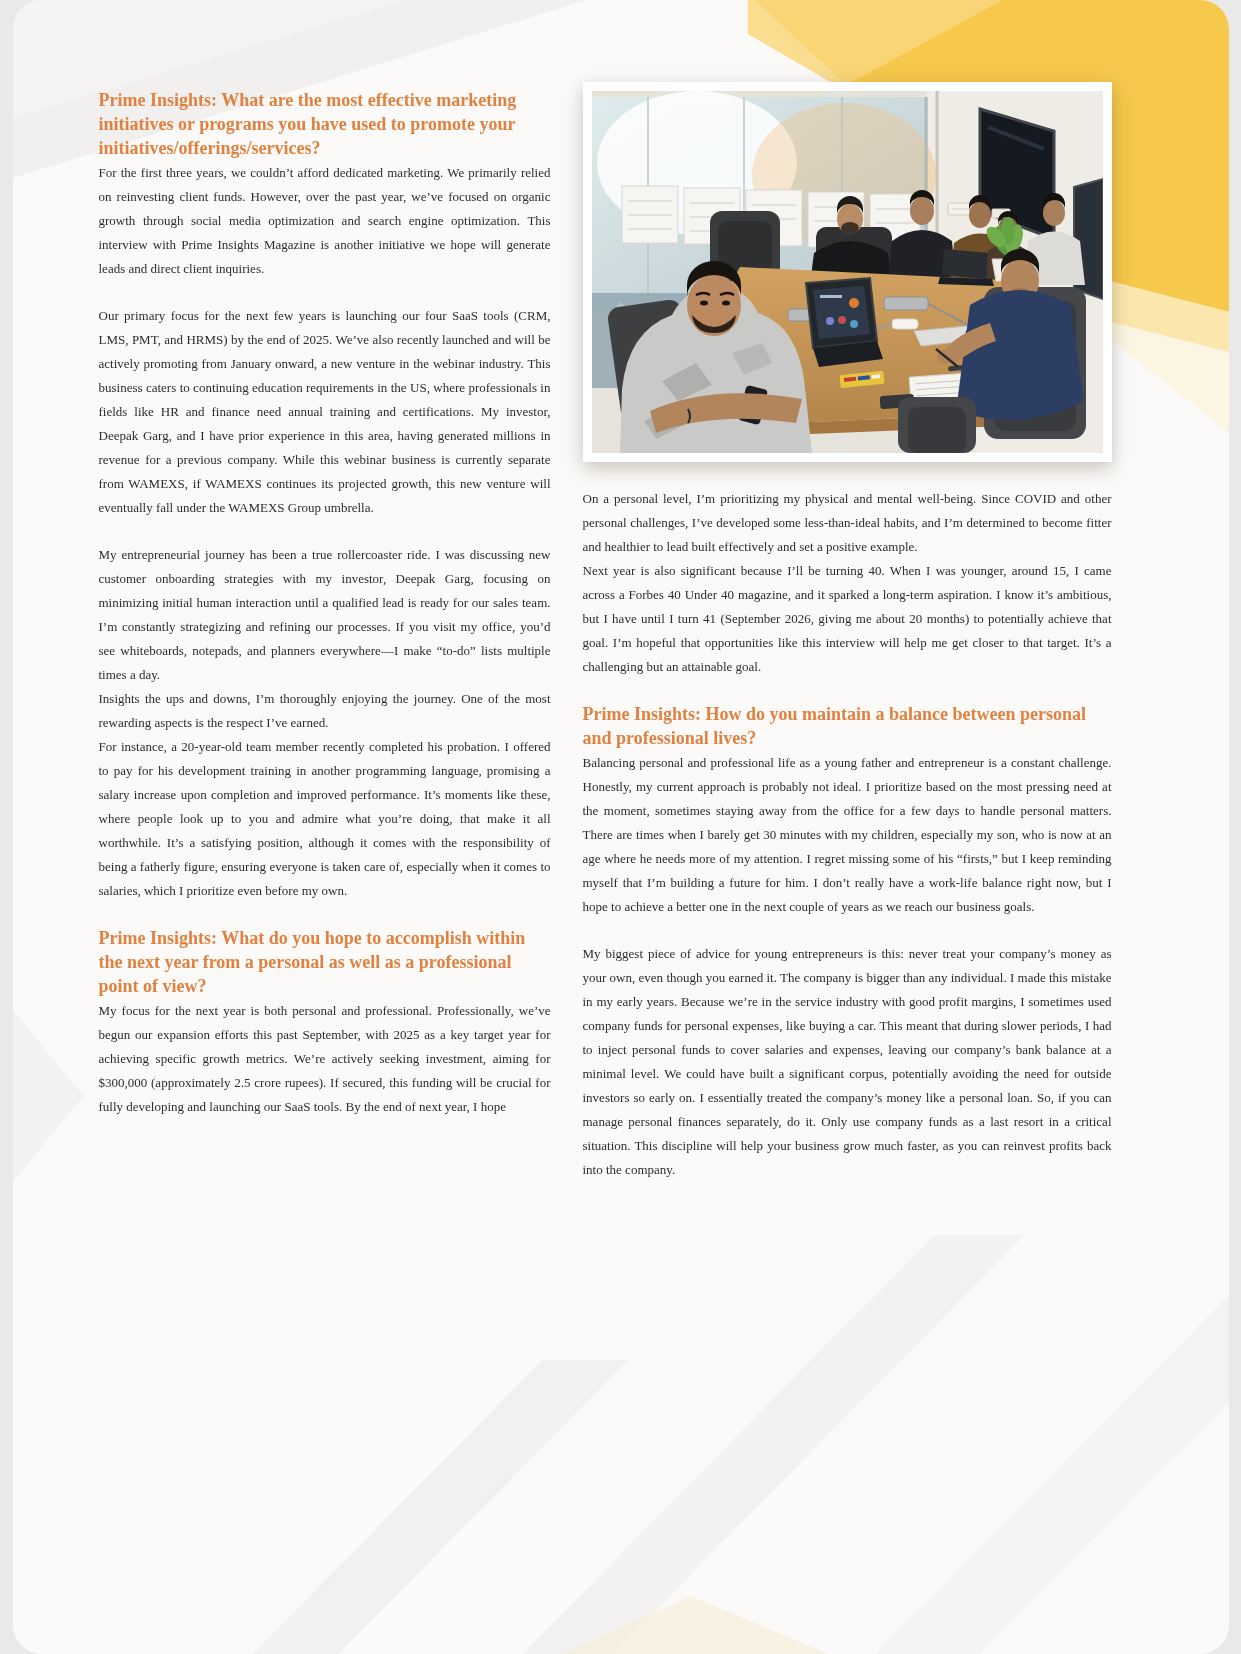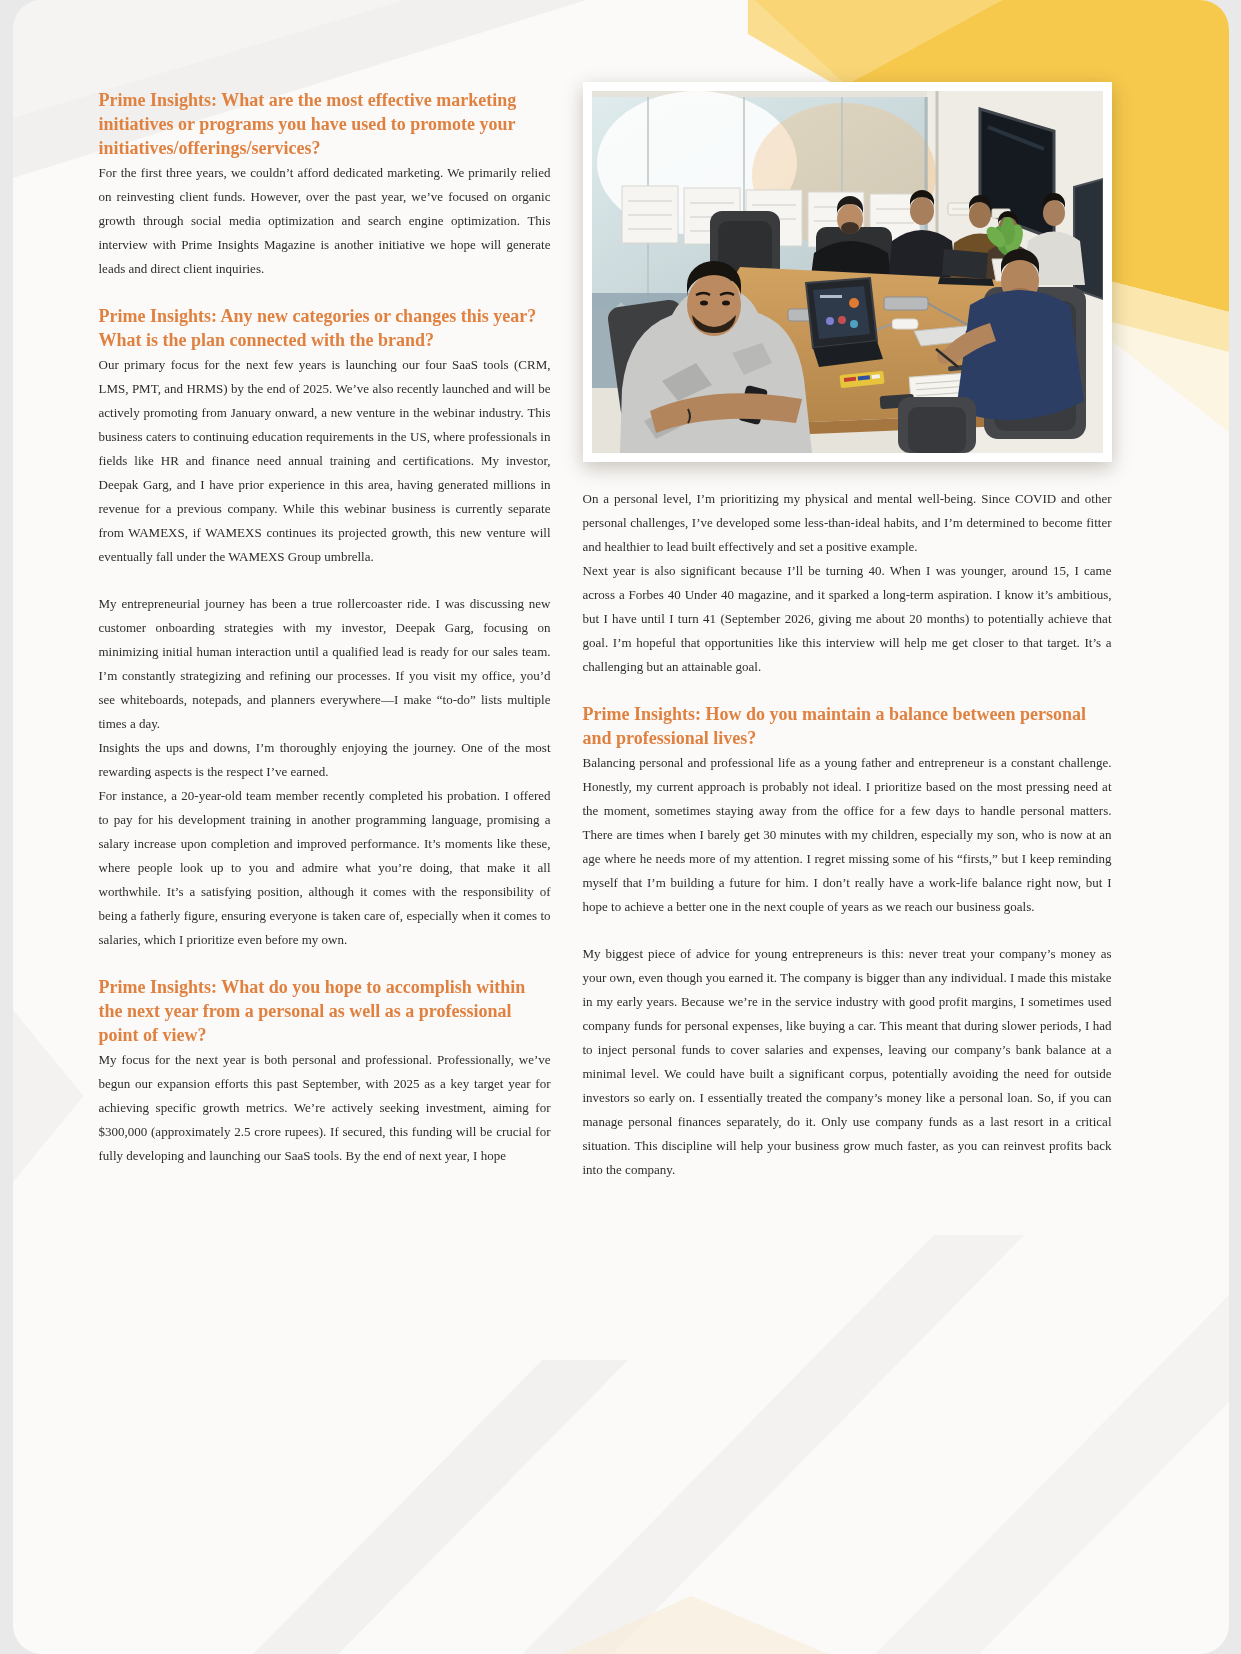--- a/index.html
+++ b/index.html
@@ -62,21 +62,20 @@
     <polygon points="1048,263 1241,312 1241,352 1048,304" fill="#FBE7AD"></polygon>
     <polygon points="1048,304 1241,352 1241,432 1120,340" fill="#FBF0CE" opacity="0.55"></polygon>
   </svg>
 
   <div class="col col-left">
       <section class="qa-section">
         <h2 class="q">Prime Insights: What are the most effective marketing initiatives or programs you have used to promote your initiatives/offerings/services?</h2>
         <p class="a">For the first three years, we couldn’t afford dedicated marketing. We primarily relied on reinvesting client funds. However, over the past year, we’ve focused on organic growth through social media optimization and search engine optimization. This interview with Prime Insights Magazine is another initiative we hope will generate leads and direct client inquiries.</p>
       </section>
       <section class="qa-section">
-        <h2 class="q">Prime Insights: Any new categories or changes this year? What is the plan connected with the brand?</h2>
         <p class="a">Our primary focus for the next few years is launching our four SaaS tools (CRM, LMS, PMT, and HRMS) by the end of 2025. We’ve also recently launched and will be actively promoting from January onward, a new venture in the webinar industry. This business caters to continuing education requirements in the US, where professionals in fields like HR and finance need annual training and certifications. My investor, Deepak Garg, and I have prior experience in this area, having generated millions in revenue for a previous company. While this webinar business is currently separate from WAMEXS, if WAMEXS continues its projected growth, this new venture will eventually fall under the WAMEXS Group umbrella.</p>
       </section>
       <section class="qa-section">
         <p class="a">My entrepreneurial journey has been a true rollercoaster ride. I was discussing new customer onboarding strategies with my investor, Deepak Garg, focusing on minimizing initial human interaction until a qualified lead is ready for our sales team. I’m constantly strategizing and refining our processes. If you visit my office, you’d see whiteboards, notepads, and planners everywhere—I make “to-do” lists multiple times a day.</p>
         <p class="a">Insights the ups and downs, I’m thoroughly enjoying the journey. One of the most rewarding aspects is the respect I’ve earned.</p>
         <p class="a">For instance, a 20-year-old team member recently completed his probation. I offered to pay for his development training in another programming language, promising a salary increase upon completion and improved performance. It’s moments like these, where people look up to you and admire what you’re doing, that make it all worthwhile. It’s a satisfying position, although it comes with the responsibility of being a fatherly figure, ensuring everyone is taken care of, especially when it comes to salaries, which I prioritize even before my own.</p>
       </section>
       <section class="qa-section">
         <h2 class="q">Prime Insights: What do you hope to accomplish within the next year from a personal as well as a professional point of view?</h2>
         <p class="a">My focus for the next year is both personal and professional. Professionally, we’ve begun our expansion efforts this past September, with 2025 as a key target year for achieving specific growth metrics. We’re actively seeking investment, aiming for $300,000 (approximately 2.5 crore rupees). If secured, this funding will be crucial for fully developing and launching our SaaS tools. By the end of next year, I hope</p>

